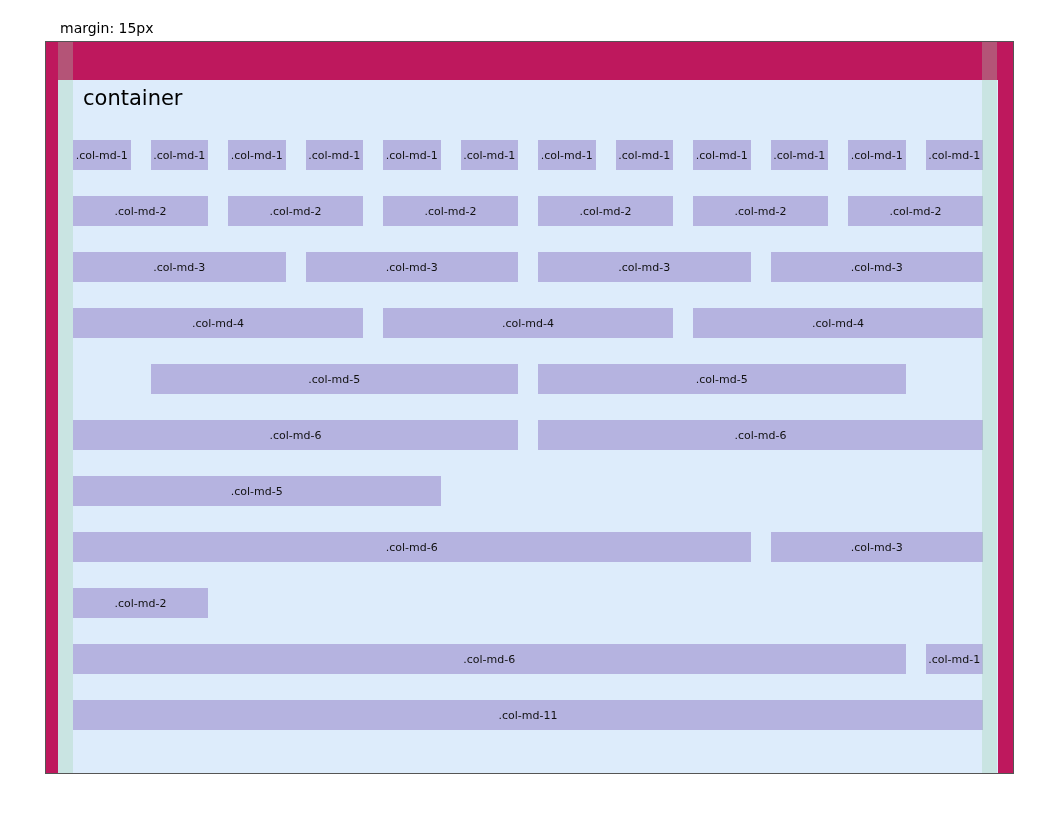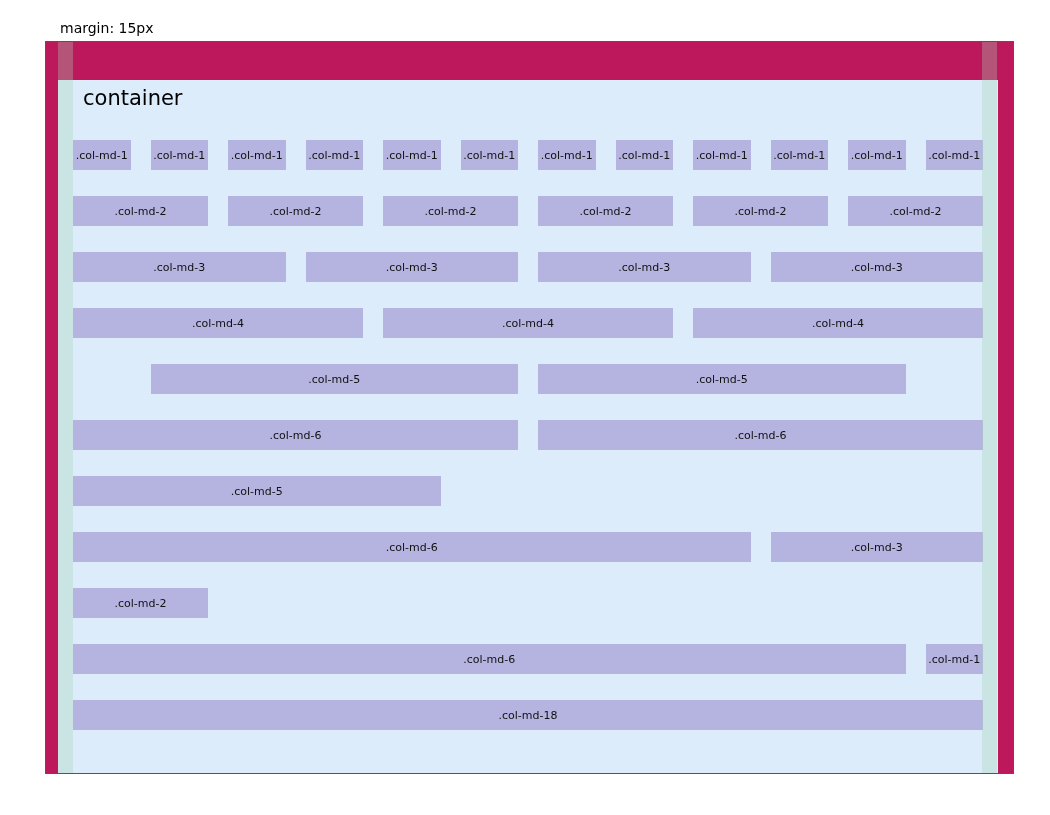--- a/index.html
+++ b/index.html
@@ -146,21 +146,21 @@
             <div class="col-box" style="grid-column: auto / span 3;">.col-md-3</div>
           </div>
           <div class="grid-row">
             <div class="col-box" style="grid-column: auto / span 2;">.col-md-2</div>
           </div>
           <div class="grid-row">
             <div class="col-box" style="grid-column: auto / span 11;">.col-md-6</div>
             <div class="col-box" style="grid-column: auto / span 1;">.col-md-1</div>
           </div>
           <div class="grid-row">
-            <div class="col-box" style="grid-column: auto / span 12;">.col-md-18</div>
+            <div class="col-box" style="grid-column: auto / span 12;">.col-md-11</div>
           </div>
         </div>
     </div>
 
     <div class="green-strip left"></div>
     <div class="green-strip right"></div>
 
   </div>
 </div>
 

